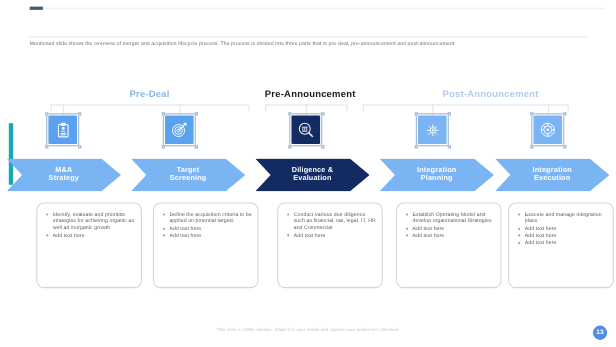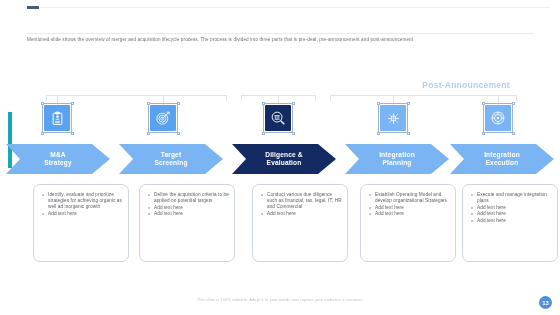--- a/index.html
+++ b/index.html
@@ -34,21 +34,21 @@
   
   .accent-bar{position:absolute;left:8px;top:112px;width:4px;height:56px;background:#17a8b8;}
 
   
   .phase{
     position:absolute;text-align:center;font-size:8.6px;font-weight:700;
     letter-spacing:.2px;
   }
   .phase.pre-deal{left:76px;top:80px;width:120px;color:#8ab6e8;}
   .phase.pre-ann{left:226px;top:80px;width:112px;color:#1a1a1a;}
-  .phase.post-ann{left:396px;top:80px;width:140px;color:#b3cdeb;}
+  .phase.post-ann{left:376px;top:80px;width:140px;color:#b3cdeb;}
 
   
   .bracket{position:absolute;height:1px;background:#dfe4ea;}
   .bracket-tick{position:absolute;width:1px;background:#dfe4ea;}
 
   
   .tile{
     position:absolute;width:26px;height:26px;border-radius:1px;
     display:flex;align-items:center;justify-content:center;
   }
@@ -112,20 +112,22 @@
 <div class="slide">
 
   <div class="top-rule"></div>
   <div class="top-marker"></div>
 
   <div class="title-rule"></div>
   <div class="subtitle">Mentioned slide shows the overview  of merger and acquisition lifecycle process. The process is divided  into three parts that is pre-deal, pre-announcement  and post-announcement</div>
 
   <div class="accent-bar"></div>
 
+  <div class="phase pre-deal">Pre-Deal</div>
+  <div class="phase pre-ann">Pre-Announcement</div>
   <div class="phase post-ann">Post-Announcement</div>
 
   <div class="bracket" style="left:46px;top:95px;width:180px;"></div>
   <div class="bracket-tick" style="left:46px;top:95px;height:6px;"></div>
   <div class="bracket-tick" style="left:226px;top:95px;height:6px;"></div>
 
   <div class="bracket" style="left:241px;top:95px;width:74px;"></div>
   <div class="bracket-tick" style="left:241px;top:95px;height:6px;"></div>
   <div class="bracket-tick" style="left:315px;top:95px;height:6px;"></div>
 

